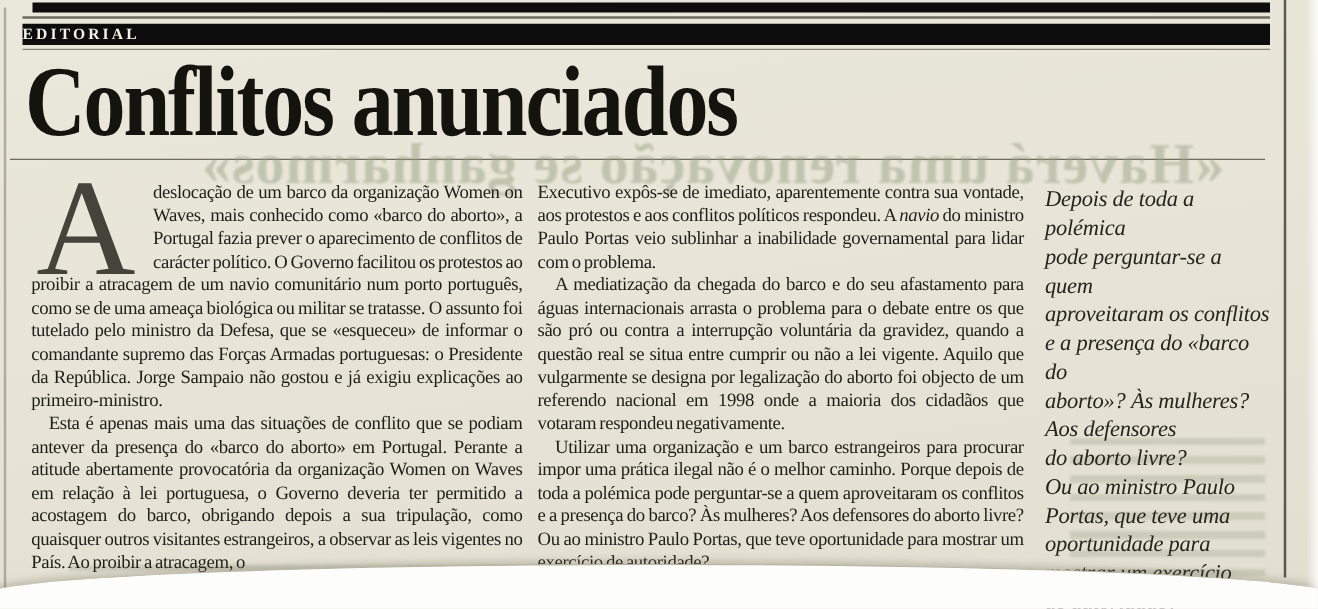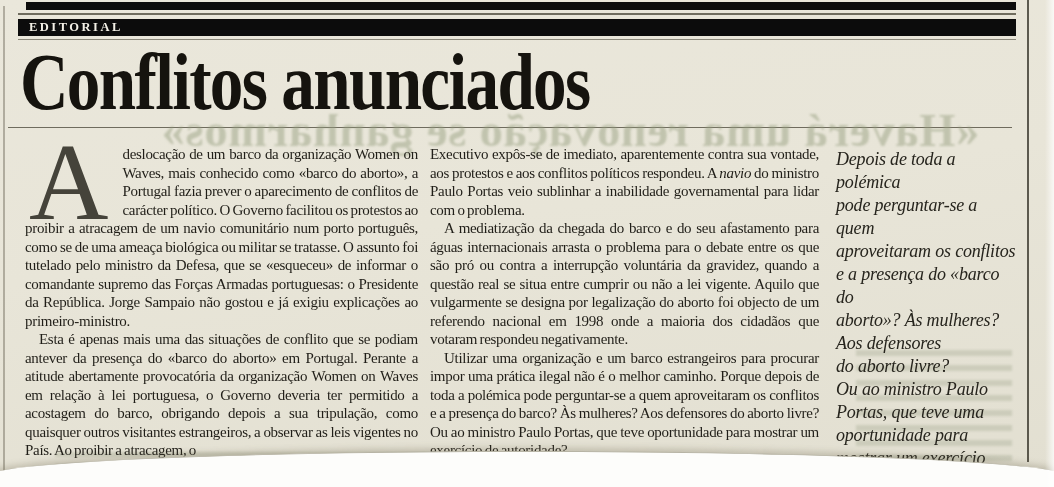--- a/index.html
+++ b/index.html
@@ -6,21 +6,21 @@
   .scan{
     position:relative;width:1054px;height:487px;overflow:hidden;
     background:linear-gradient(172deg,#eae7db 0%,#e8e5d8 45%,#e2dfd1 100%);
     font-family:"Liberation Serif","DejaVu Serif",serif;
     color:#201e18;
   }
   .fold-line{position:absolute;left:3px;top:6px;width:2px;height:468px;background:rgba(85,80,64,.38);}
   .top-thick-bar{position:absolute;left:26px;top:2px;width:990px;height:8px;background:#0d0d0d;}
   .thin-line-1{position:absolute;left:18px;top:13px;width:998px;height:2px;background:#6f6c5e;}
   .editorial-bar{position:absolute;left:18px;top:19px;width:998px;height:17px;background:#0c0c0c;display:flex;align-items:center;}
-  .editorial-bar span{color:#f3f0e6;font-weight:bold;font-size:12.5px;letter-spacing:2.5px;padding-left:11px;line-height:1;}
+  .editorial-bar span{color:#f3f0e6;font-weight:bold;font-size:12.5px;letter-spacing:2.5px;line-height:1;}
   .thin-line-2{position:absolute;left:18px;top:39px;width:998px;height:1px;background:#8b887a;}
   .headline{
     position:absolute;left:20px;top:42px;margin:0;white-space:nowrap;
     font-size:80px;line-height:1;font-weight:bold;color:#15130e;
     letter-spacing:-2px;transform:scaleX(.84);transform-origin:left top;z-index:2;
   }
   .ghost-headline{
     position:absolute;left:110px;top:104px;width:920px;z-index:1;
     font-size:46px;font-weight:bold;letter-spacing:1px;white-space:nowrap;
     color:rgba(150,158,128,.48);transform:scaleX(-1);filter:blur(.8px);

